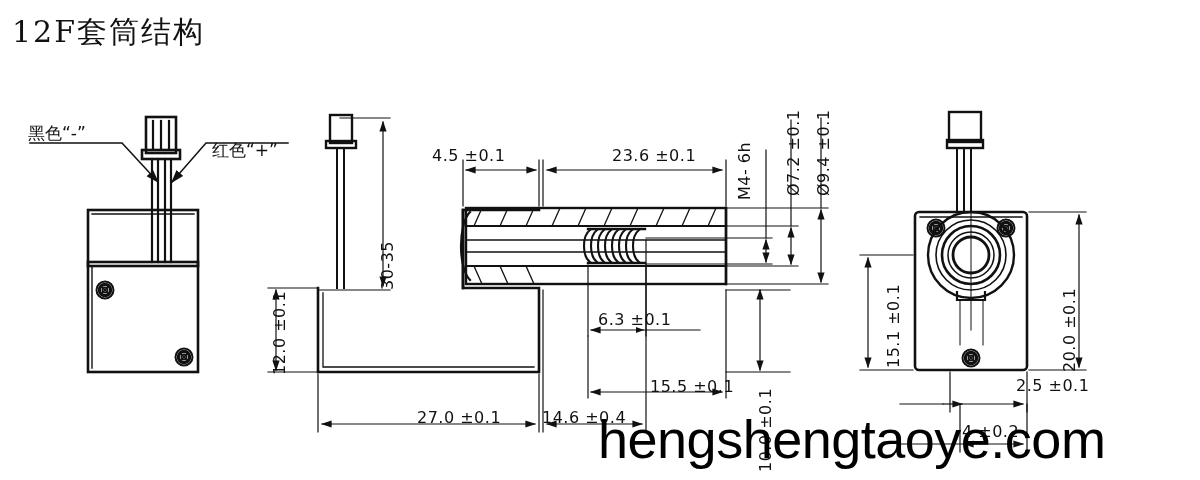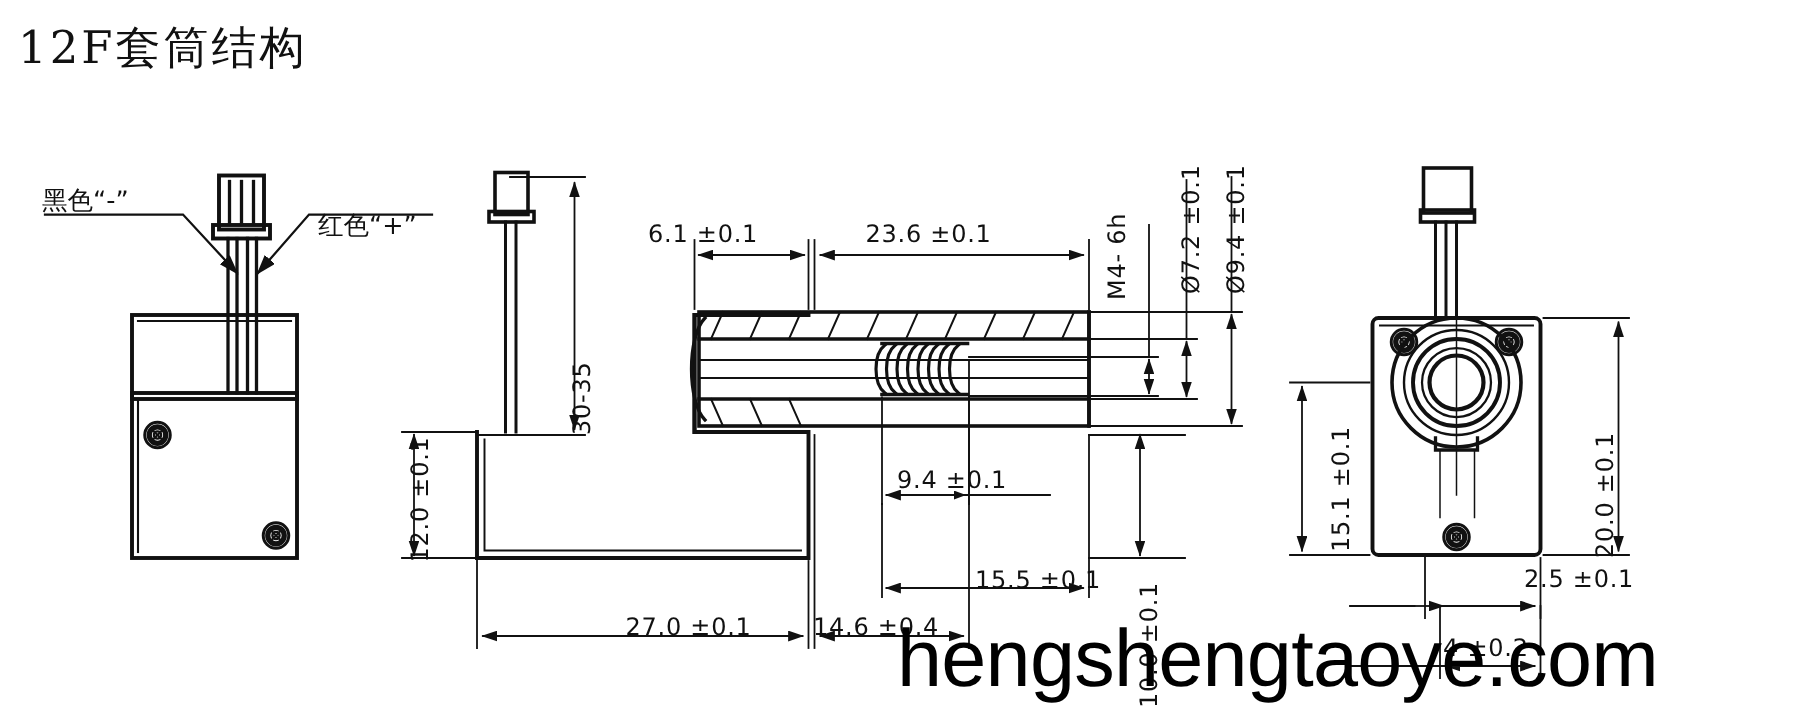--- a/index.html
+++ b/index.html
@@ -246,29 +246,29 @@
     </g>
   </svg>
 
   <div class="lead" style="left:28px;top:122px;text-align:right;">黑色“-”</div>
   <div class="lead" style="left:212px;top:122px;margin-top:17px;">红色“+”</div>
 
   <div class="dim vtext" style="left:378px;top:290px;">30-35</div>
 
   <div class="dim vtext" style="left:270px;top:375px;">12.0 ±0.1</div>
 
-  <div class="dim" style="left:432px;top:146px;">6.1 ±0.1</div>
-
-  <div class="dim" style="left:577px;top:146px;">23.6 ±0.1</div>
+  <div class="dim" style="left:432px;top:146px;">4.5 ±0.1</div>
+
+  <div class="dim" style="left:612px;top:146px;">23.6 ±0.1</div>
 
   <div class="dim" style="left:390px;top:408px;margin-left:27px;">27.0 ±0.1</div>
 
   <div class="dim" style="left:542px;top:408px;">14.6 ±0.4</div>
 
-  <div class="dim" style="left:598px;top:310px;">9.4 ±0.1</div>
+  <div class="dim" style="left:598px;top:310px;">6.3 ±0.1</div>
 
   <div class="dim" style="left:650px;top:377px;text-align:right;">15.5 ±0.1</div>
 
   <div class="dim vtext" style="left:756px;top:472px;">10.0 ±0.1</div>
 
   <div class="dim vtext" style="left:735px;top:200px;">M4- 6h</div>
 
   <div class="dim vtext" style="left:784px;top:196px;">Ø7.2 ±0.1</div>
 
   <div class="dim vtext" style="left:814px;top:196px;">Ø9.4 ±0.1</div>

